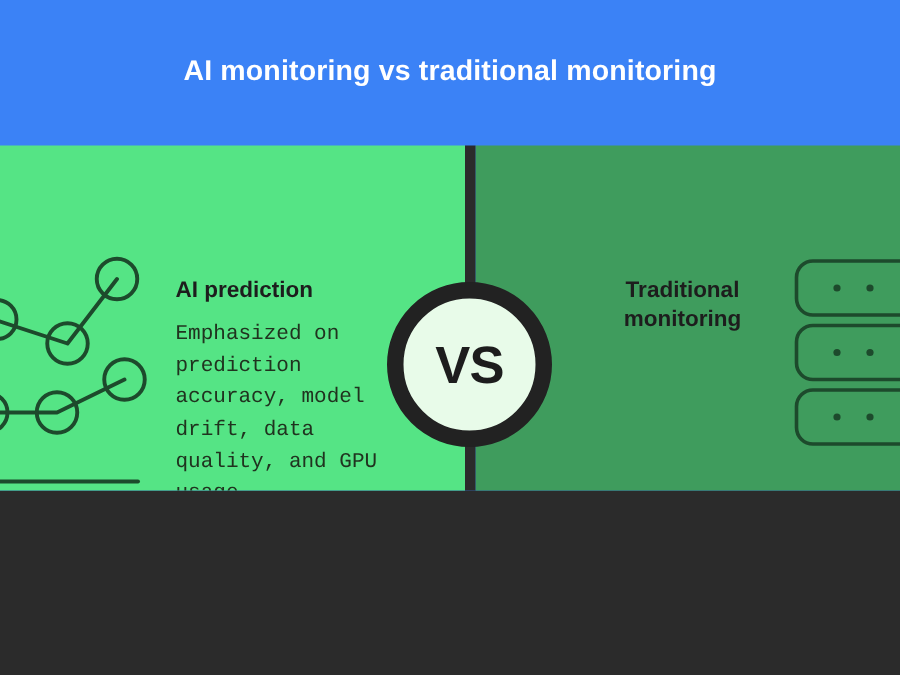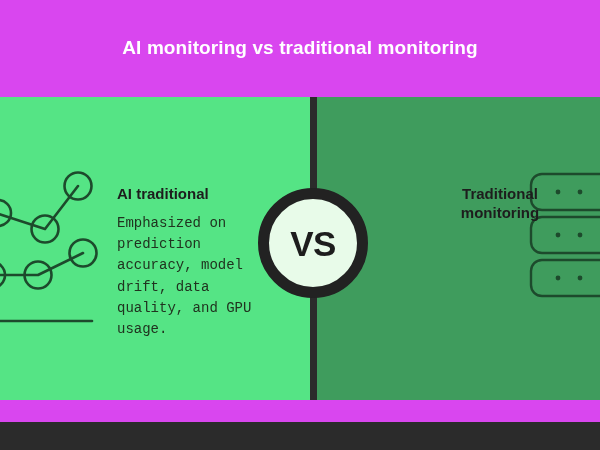--- a/index.html
+++ b/index.html
@@ -10,22 +10,22 @@
   body {
     width: 600px;
     height: 450px;
     overflow: hidden;
     font-family: "Liberation Sans", sans-serif;
   }
 
   #infographic {
     position: relative;
     width: 600px;
-    height: 422px;
-    background: #d946ef;
+    height: 327px;
+    background: #3b82f6;
     overflow: hidden;
   }
 
   
   #title-bar {
     position: absolute;
     left: 0;
     top: 0;
     width: 600px;
     height: 97px;
@@ -89,21 +89,20 @@
     left: 117px;
     top: 185px;
     width: 145px;
     text-align: left;
   }
   #right-text {
     left: 390px;
     top: 185px;
     width: 130px;
     text-align: center;
-    margin-left: 45px;
   }
   .panel-heading {
     font-size: 15px;
     font-weight: bold;
     line-height: 1.25;
     color: #1d1d1d;
     margin: 0 0 9px 0;
   }
   .panel-body {
     font-size: 14px;
@@ -201,21 +200,21 @@
         <circle cx="55" cy="24" r="2.4"></circle>
         <circle cx="33" cy="67" r="2.4"></circle>
         <circle cx="55" cy="67" r="2.4"></circle>
         <circle cx="33" cy="110" r="2.4"></circle>
         <circle cx="55" cy="110" r="2.4"></circle>
       </g>
     </svg>
   </div>
 
   <div class="panel-text" id="left-text">
-    <p class="panel-heading">AI traditional</p>
+    <p class="panel-heading">AI prediction</p>
     <p class="panel-body">Emphasized on prediction accuracy, model drift, data quality, and GPU usage.</p>
   </div>
 
   <div class="panel-text" id="right-text">
     <p class="panel-heading">Traditional monitoring</p>
   </div>
 
   <div id="vs-badge">
     <span id="vs-label">VS</span>
   </div>

